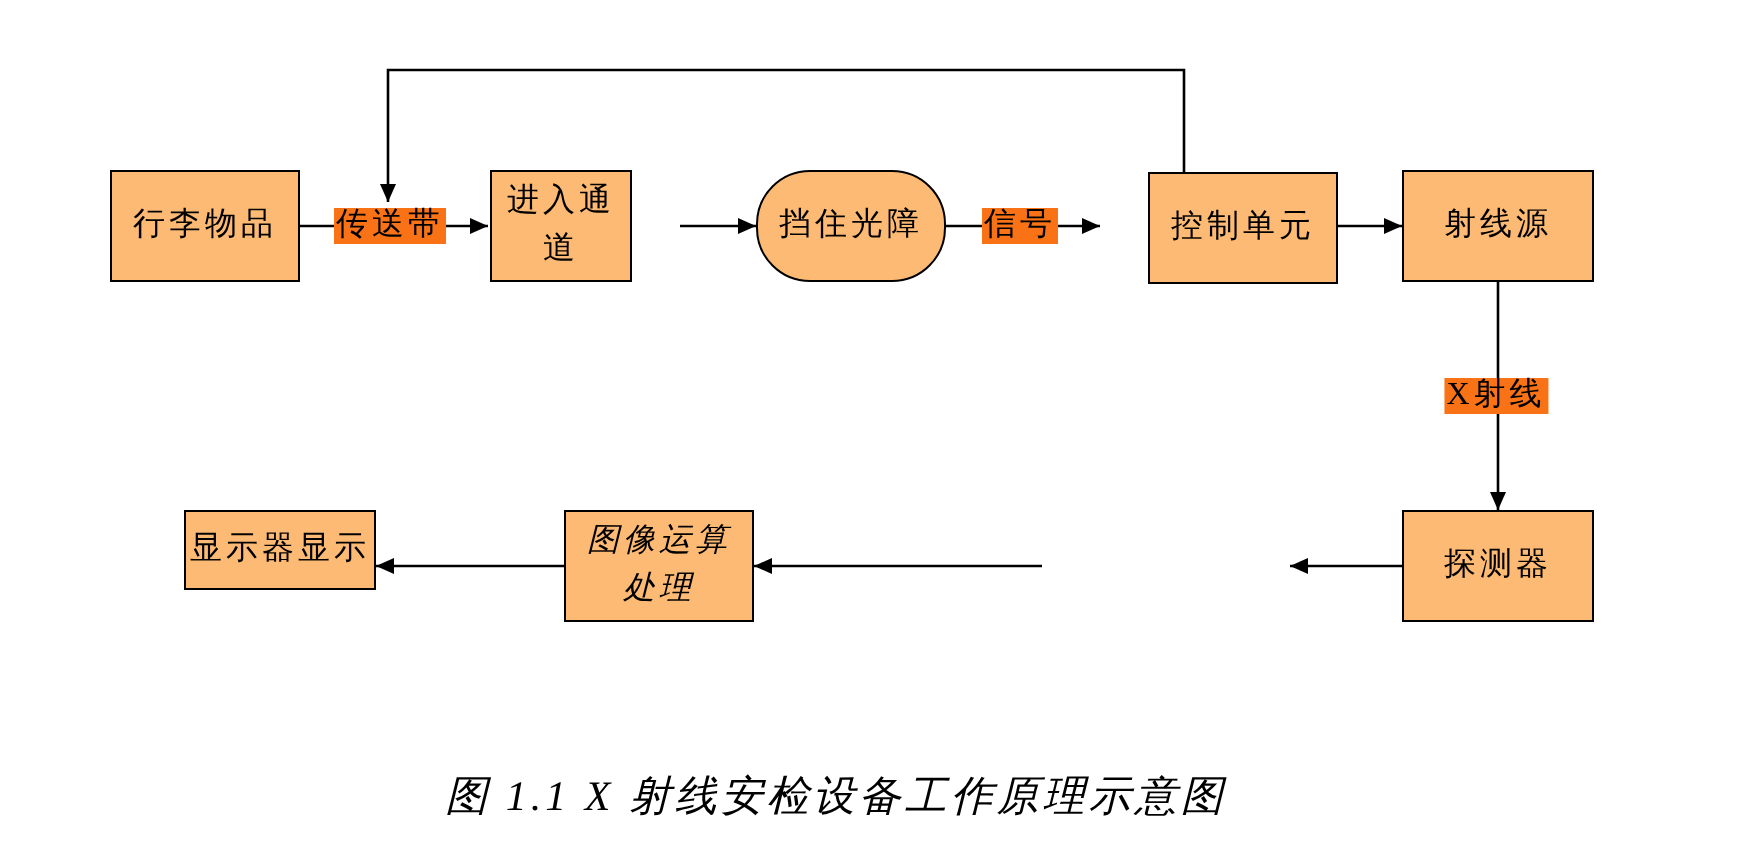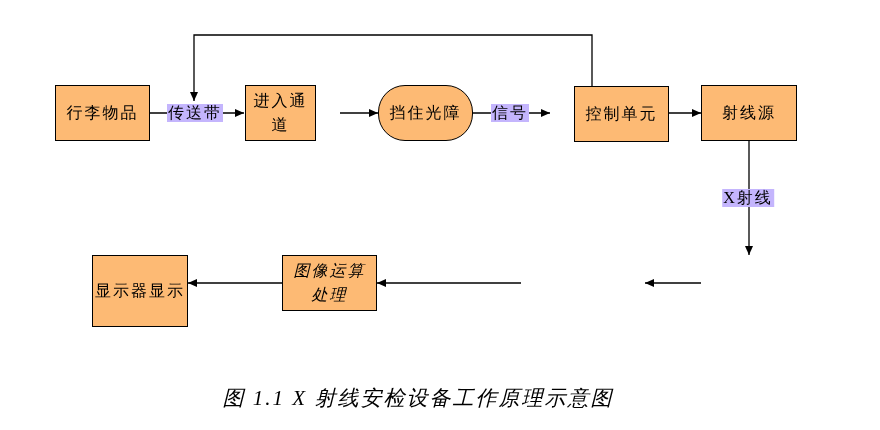--- a/index.html
+++ b/index.html
@@ -29,21 +29,21 @@
   }
   .node-label {
     font-size: 16px;
     letter-spacing: 2px;
     line-height: 24px;
     white-space: pre-line;
   }
   .edge-label {
     position: absolute;
     transform: translate(-50%, -50%);
-    background: #c4b5fd;
+    background: #f97316;
     font-size: 16px;
     letter-spacing: 2px;
     line-height: 18px;
     padding: 0 1px;
     white-space: nowrap;
     text-align: right;
   }
   .caption {
     position: absolute;
     left: 0;
@@ -99,28 +99,31 @@
   </div>
 
   <div class="node" style="left:574px; top:86px; width:95px; height:56px;">
     <span class="node-label">控制单元</span>
   </div>
 
   <div class="node" style="left:701px; top:85px; width:96px; height:56px;">
     <span class="node-label">射线源</span>
   </div>
 
+  <div class="node" style="left:701px; top:255px; width:96px; height:56px;">
+    <span class="node-label">探测器</span>
+  </div>
 
 
   <div class="node" style="left:282px; top:255px; width:95px; height:56px;font-style:italic;">
     <span class="node-label">图像运算
 处理</span>
   </div>
 
-  <div class="node" style="left:92px; top:255px; width:96px; height:72px;font-family:Liberation Serif, serif;">
+  <div class="node" style="left:92px; top:255px; width:96px; height:40px;font-family:Liberation Serif, serif;">
     <span class="node-label">显示器显示</span>
   </div>
 
   <span class="edge-label" style="left:195px; top:113px;">传送带</span>
 
   <span class="edge-label" style="left:510px; top:113px;">信号</span>
 
   <span class="edge-label" style="left:748px; top:198px;">X射线</span>
 
   <div class="caption">图 1.1 X 射线安检设备工作原理示意图</div>

